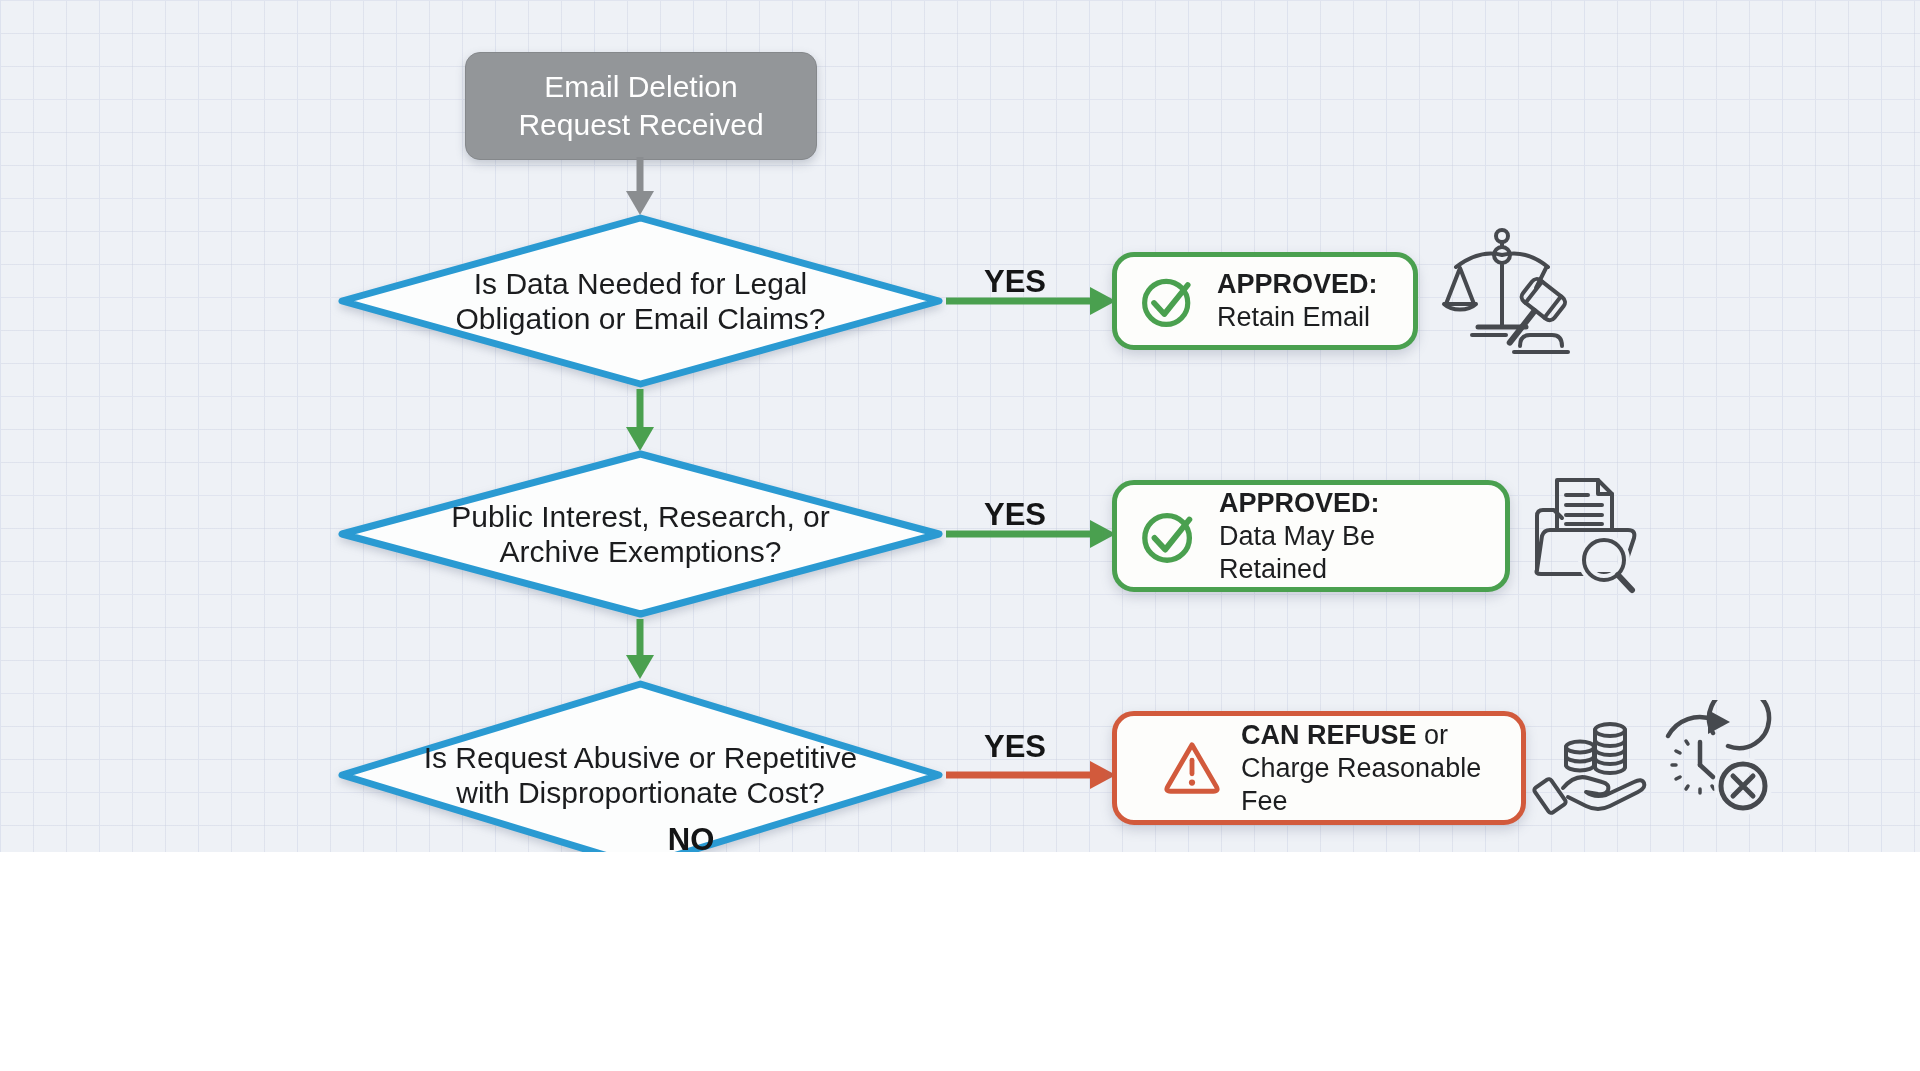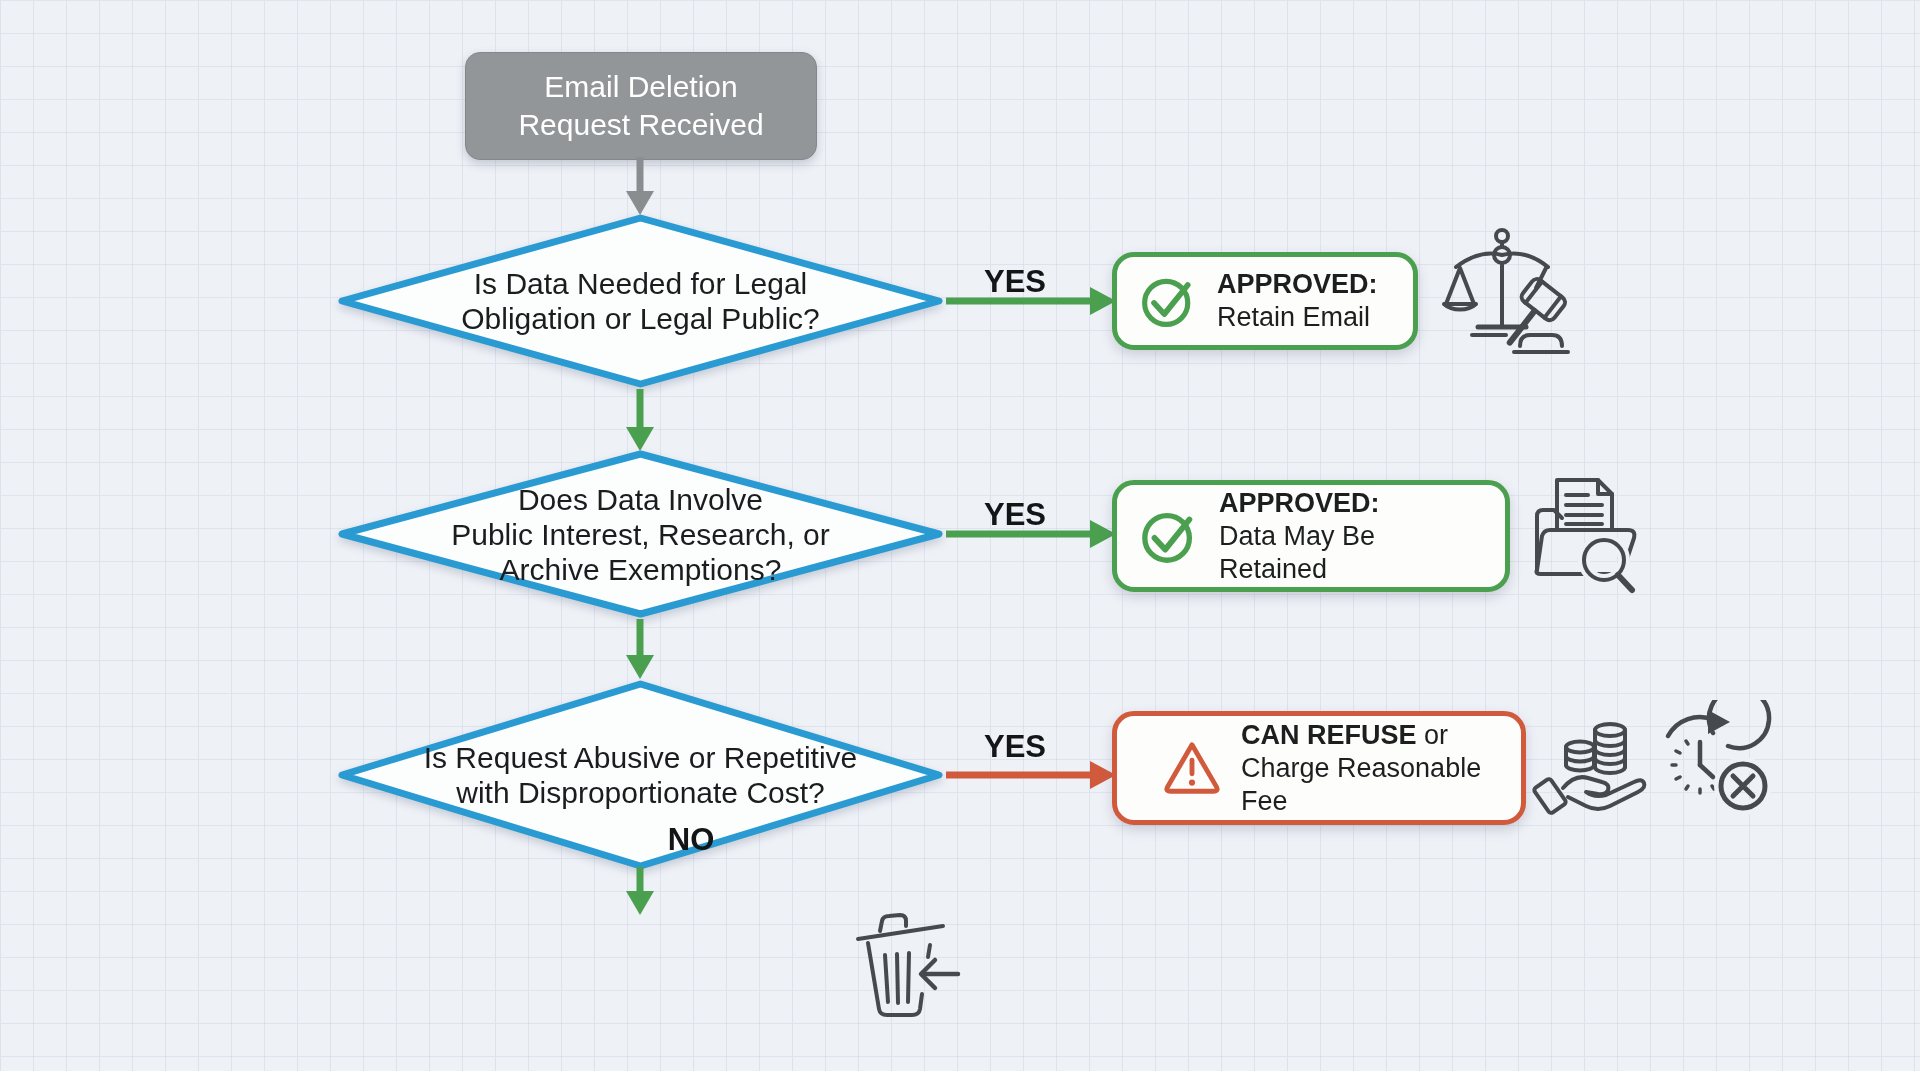--- a/index.html
+++ b/index.html
@@ -1,18 +1,18 @@
 <!DOCTYPE html>
 <html><head>
 <meta charset="utf-8">
 <style>
   html,body{margin:0;padding:0;}
   body{font-family:"Liberation Sans","DejaVu Sans",sans-serif;color:#1d1e20;}
   .canvas{
-    position:relative;width:1920px;height:1071px;overflow:hidden;
+    position:relative;width:1920px;height:852px;overflow:hidden;
     background-color:#eef1f6;
     background-image:
       linear-gradient(to right,#dde2ee 1.5px,transparent 1.5px),
       linear-gradient(to bottom,#e0e4ef 1.5px,transparent 1.5px),
       linear-gradient(to right,rgba(203,210,226,.45) 1px,transparent 1px),
       linear-gradient(to bottom,rgba(203,210,226,.45) 1px,transparent 1px);
     background-size:99px 99px,99px 99px,33px 33px,33px 33px;
   }
   .abs{position:absolute;}
   
@@ -64,21 +64,21 @@
     <line x1="18" y1="0" x2="18" y2="38" stroke="currentColor" stroke-width="7"></line>
     <polygon points="18,58 4,34 32,34" fill="currentColor"></polygon>
   </svg>
 
   <div class="diamond" style="left:338px;top:214px;width:605px;height:174px;">
     <svg viewBox="0 0 605 174" width="605" height="174">
       <polygon points="302.5,4 601,87 302.5,170 4,87" fill="#fcfdfd" stroke="#2a9ad2" stroke-width="7" stroke-linejoin="round"></polygon>
     </svg>
     <div class="dtext">
       <div>Is Data Needed for Legal</div>
-      <div>Obligation or Legal Public?</div>
+      <div>Obligation or Email Claims?</div>
     </div>
   </div>
 
   <div class="edge-label" style="left:975px;top:264px;width:80px;">YES</div>
   <svg class="arrow green" style="left:946px;top:283px;" width="172" height="36">
     <line x1="0" y1="18" x2="146" y2="18" stroke="currentColor" stroke-width="7"></line>
     <polygon points="170,18 144,4 144,32" fill="currentColor"></polygon>
   </svg>
 
   <div class="outcome green" style="left:1112px;top:252px;width:306px;height:98px;">
@@ -118,21 +118,20 @@
   <svg class="arrow green" style="left:622px;top:389px;" width="36" height="64">
     <line x1="18" y1="0" x2="18" y2="40" stroke="currentColor" stroke-width="7"></line>
     <polygon points="18,62 4,38 32,38" fill="currentColor"></polygon>
   </svg>
 
   <div class="diamond" style="left:338px;top:450px;width:605px;height:168px;">
     <svg viewBox="0 0 605 168" width="605" height="168">
       <polygon points="302.5,4 601,84 302.5,164 4,84" fill="#fcfdfd" stroke="#2a9ad2" stroke-width="7" stroke-linejoin="round"></polygon>
     </svg>
     <div class="dtext">
-      <div>Does Data Involve</div>
       <div>Public Interest, Research, or</div>
       <div>Archive Exemptions?</div>
     </div>
   </div>
 
   <div class="edge-label" style="left:975px;top:497px;width:80px;">YES</div>
   <svg class="arrow green" style="left:946px;top:516px;" width="172" height="36">
     <line x1="0" y1="18" x2="146" y2="18" stroke="currentColor" stroke-width="7"></line>
     <polygon points="170,18 144,4 144,32" fill="currentColor"></polygon>
   </svg>

